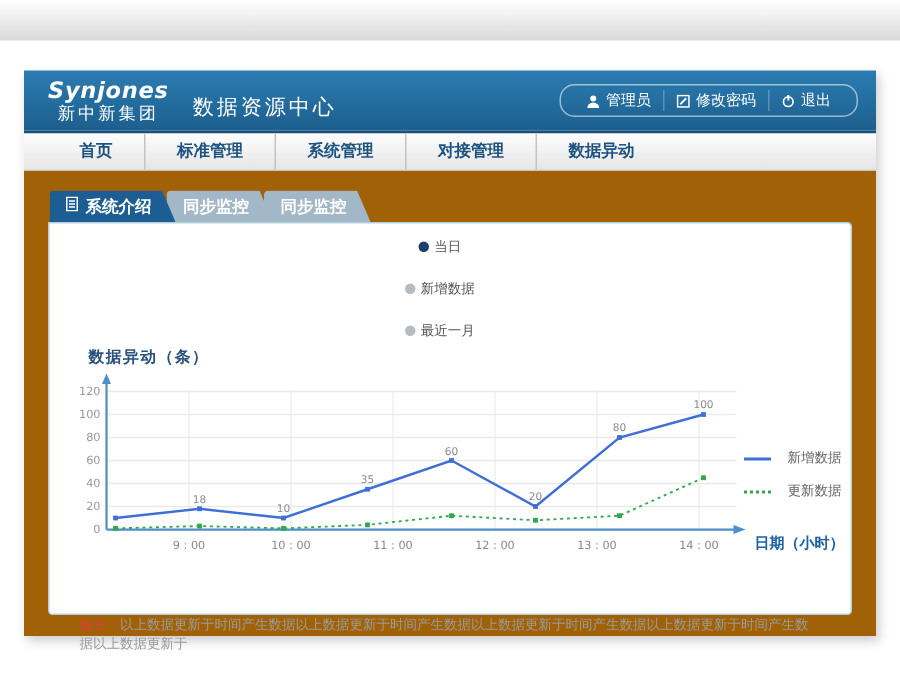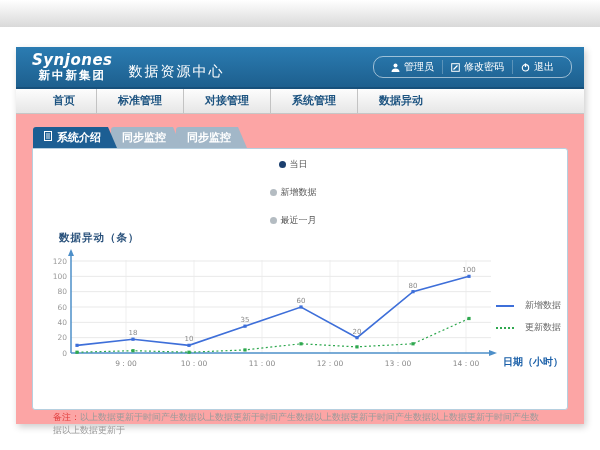--- a/index.html
+++ b/index.html
@@ -7,34 +7,34 @@
   .stage { position:relative; width:552px; height:450px; background:#fff; }
 
   .top-strip { position:absolute; left:0; top:20; width:600px; height:27px; background:linear-gradient(#ffffff,#d9d9d9); }
 
   .window { position:absolute; left:16px; top:47px; width:568px; background:#fff; box-shadow:2px 3px 7px rgba(0,0,0,0.20); }
 
   
   .header { height:42px; background:linear-gradient(#2b7cb2,#1d5f8e); border-bottom:2px solid #17507b; display:flex; align-items:center; padding:0 12px 0 16px; }
   .logo { text-align:center; color:#fff; line-height:1.05; }
   .logo-primary { font-size:15px; font-weight:bold; font-style:italic; letter-spacing:0.5px; display:block; }
-  .logo-secondary { font-size:11.5px; font-weight:bold; letter-spacing:2px; display:block; }
+  .logo-secondary { font-size:11.5px; font-weight:normal; letter-spacing:2px; display:block; }
   .app-title { color:#fff; font-size:14px; letter-spacing:2px; margin:10px 0 0 16px; }
   .header-actions { margin-left:auto; display:flex; align-items:center; border:1px solid rgba(255,255,255,0.55); border-radius:10px; padding:3px 9px; gap:0; }
   .header-action { display:flex; align-items:center; gap:4px; color:#fff; font-size:10px; padding:0 8px; cursor:pointer; white-space:nowrap; }
   .header-action + .header-action { border-left:1px solid rgba(255,255,255,0.25); }
   .header-action svg { display:block; }
 
   
   .nav { height:25px; background:linear-gradient(#fdfdfd,#e6e6e6); border-bottom:1px solid #c6c6c6; display:flex; align-items:center; padding-left:16px; }
   .nav-item { padding:0 21px; font-size:11px; font-weight:bold; color:#1c5380; line-height:24px; cursor:pointer; border-right:1px solid #c3c3c3; }
   .nav-item:last-child { border-right:none; }
 
   
-  .content { background:#fca5a5; padding:13px 16px 14px; }
+  .content { background:#a16207; padding:13px 16px 14px; }
 
   .tabstrip { display:flex; height:21px; position:relative; margin-left:1px; }
   .tab { position:relative; color:#fff; font-size:11px; font-weight:bold; line-height:21px; padding:0 16px 0 11px; background:#a2b7c8; clip-path:polygon(0 0, calc(100% - 9px) 0, 100% 100%, 0 100%); border-radius:3px 0 0 0; margin-right:-6px; display:flex; align-items:center; gap:5px; cursor:pointer; }
   .tab.active { background:#1c5e93; z-index:3; }
   .tab:nth-child(2){ z-index:2; } .tab:nth-child(3){ z-index:1; }
 
   .panel { background:#fff; border:1px solid #b6cfdf; border-radius:0 3px 3px 3px; height:262px; position:relative; }
 
   .range-row { display:flex; justify-content:flex-end; align-items:center; gap:15px; padding:9px 14px 0 0; font-size:9px; color:#555;flex-direction:column; }
   .range-option { display:flex; align-items:center; gap:4px; cursor:pointer; }
@@ -94,22 +94,22 @@
               </svg>
             </span>
             <span>退出</span>
           </div>
         </div>
     </div>
 
     <div class="nav">
         <div class="nav-item">首页</div>
         <div class="nav-item">标准管理</div>
+        <div class="nav-item">系统管理</div>
         <div class="nav-item">对接管理</div>
-        <div class="nav-item">系统管理</div>
         <div class="nav-item">数据异动</div>
       </div>
 
     <div class="content">
       <div class="tabstrip">
           <div class="tab active">
             <span><svg width="8" height="10" viewBox="0 0 8 10">
                 <rect x="0.5" y="0.5" width="7" height="9" fill="none" stroke="#fff" stroke-width="1"></rect>
                 <line x1="2" y1="3" x2="6" y2="3" stroke="#fff" stroke-width="0.9"></line>
                 <line x1="2" y1="5" x2="6" y2="5" stroke="#fff" stroke-width="0.9"></line>

